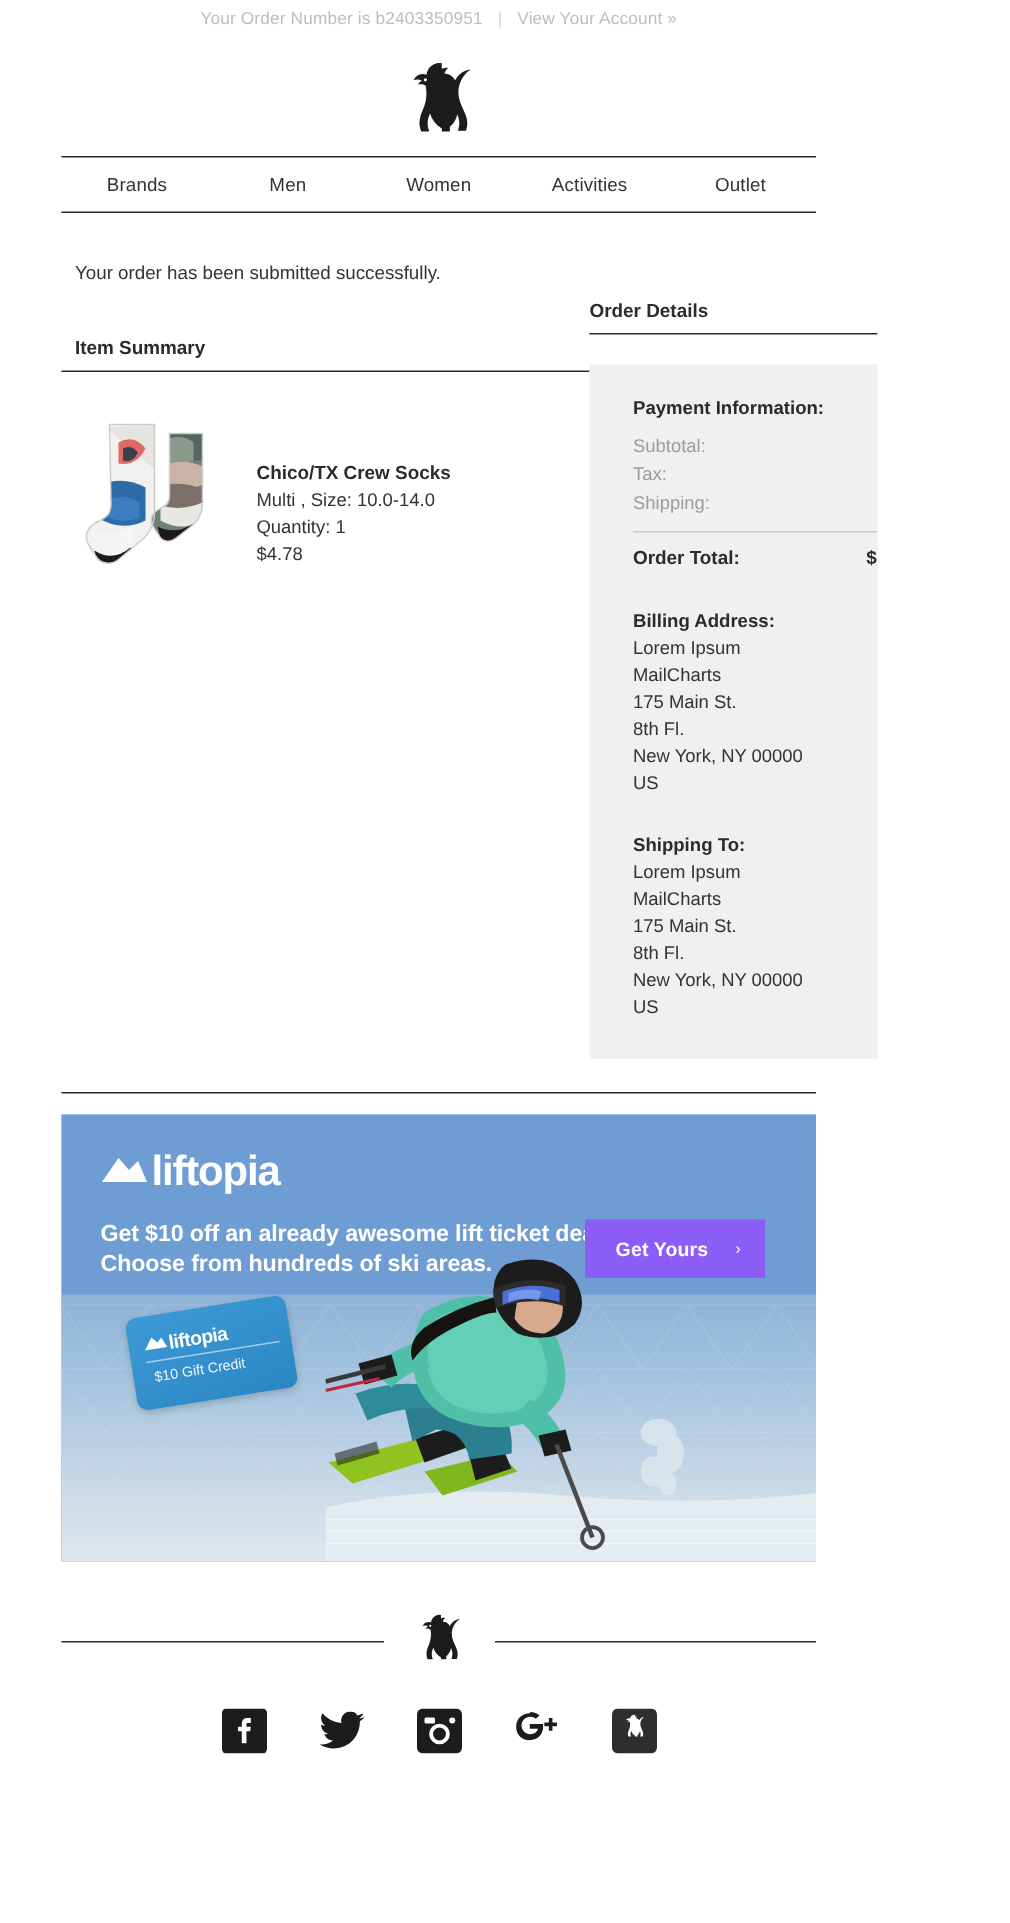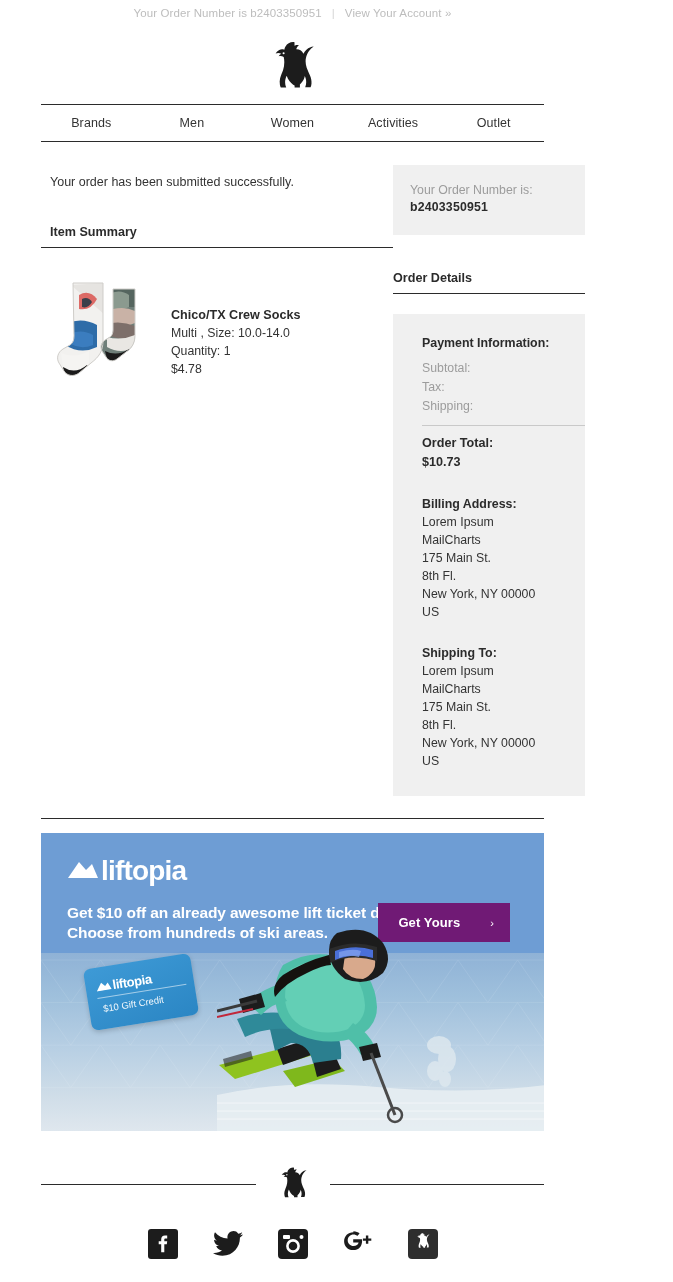--- a/index.html
+++ b/index.html
@@ -146,21 +146,20 @@
     border-top: 1px solid #c9c9c9;
     margin: 9px 0 8px 0;
   }
   .total-row {
     display: flex;
     justify-content: space-between;
     font-size: 12.6px;
     font-weight: bold;
     color: #2b2b2b;
     line-height: 19px;
-    flex-direction: column;
   }
   .addr-block { margin-top: 23px; }
   .addr-head {
     font-size: 12.4px;
     font-weight: bold;
     color: #2b2b2b;
     line-height: 18px;
   }
   .addr-line {
     font-size: 12.3px;
@@ -207,26 +206,26 @@
   .banner-copy {
     position: absolute; left: 26px; top: 70px; width: 380px;
     color: #ffffff;
     font-size: 15.5px;
     font-weight: bold;
     line-height: 20px;
     letter-spacing: -0.1px;
   }
   .get-yours {
     position: absolute; right: 34px; top: 70px;
-    background: #701a75;
+    background: #8b5cf6;
     color: #ffffff;
     font-size: 13px;
     font-weight: bold;
     padding: 12px 16px 12px 20px;
-    display: flex; align-items: center; gap: 30px;
+    display: flex; align-items: center; gap: 18px;
     cursor: pointer;
     letter-spacing: .1px;
   }
   .get-yours .arw { font-size: 11px; font-weight: normal; }
 
   .giftcard {
     position: absolute; left: 46px; top: 128px;
     width: 108px; height: 62px;
     background: linear-gradient(160deg,#3e9ad6 0%, #2b86c4 100%);
     border-radius: 7px;
@@ -344,24 +343,20 @@
           <div class="item-title">Chico/TX Crew Socks</div>
           <div class="item-line">Multi , Size: 10.0-14.0</div>
           <div class="item-line">Quantity: 1</div>
           <div class="item-line">$4.78</div>
         </div>
       </div>
     </div>
 
     <div class="col-right">
 
-      <div class="ordernum-box">
-        <div class="ordernum-label">Your Order Number is:</div>
-        <div class="ordernum-value">b2403350951</div>
-      </div>
 
       <div class="section-head right">Order Details</div>
 
       <div class="details-panel">
         <div class="panel-head">Payment Information:</div>
 
         <div class="pay-row">
           <span>Subtotal:</span>
           <span>$4.78</span>
         </div>

